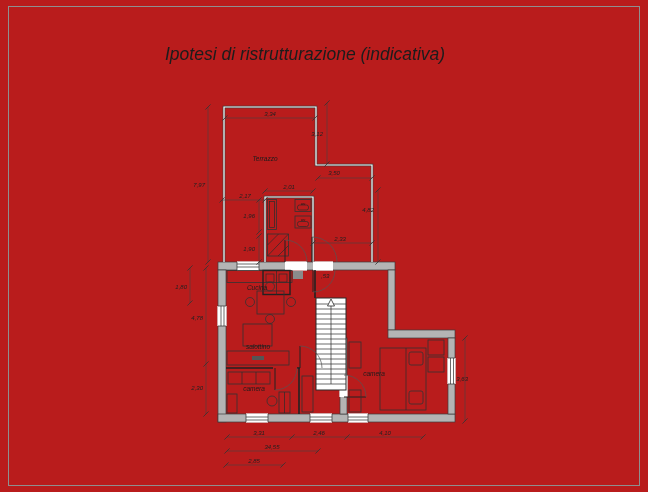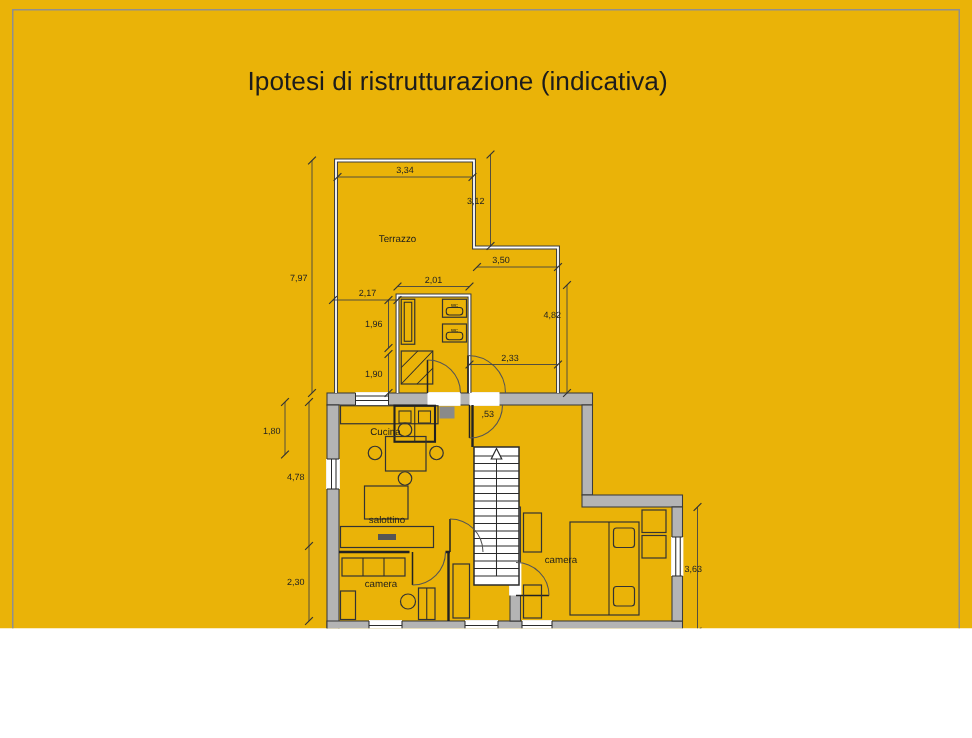--- a/index.html
+++ b/index.html
@@ -1,17 +1,17 @@
 <!DOCTYPE html>
 <html><head>
 <meta charset="utf-8">
 <style>
   html,body{margin:0;padding:0;background:#fff;}
-  .page{width:648px;height:419px;position:relative;background:#eab308;overflow:hidden;
-        font-family:"Liberation Sans",sans-serif;}
+  .page{width:648px;height:492px;position:relative;background:#b91c1c;overflow:hidden;
+        font-family:"Liberation Sans",sans-serif;font-style:italic;}
   svg{display:block;}
   text{font-family:"Liberation Sans",sans-serif;fill:#1c1c1c;}
   .dim{font-size:6px;fill:#222;}
   .room{font-size:6.5px;}
   .thin{stroke:#2b2b2b;stroke-width:0.7;fill:none;}
   .furn{stroke:#333;stroke-width:0.8;fill:none;}
   .bold{stroke:#222;stroke-width:1.4;fill:none;}
   .wall-thin{stroke:#3c3c3c;stroke-width:2.6;fill:none;}
   .wall-core{stroke:#ffffff;stroke-width:1.2;fill:none;}
   .gray{fill:#b4b4b4;stroke:#3c3c3c;stroke-width:0.7;}

